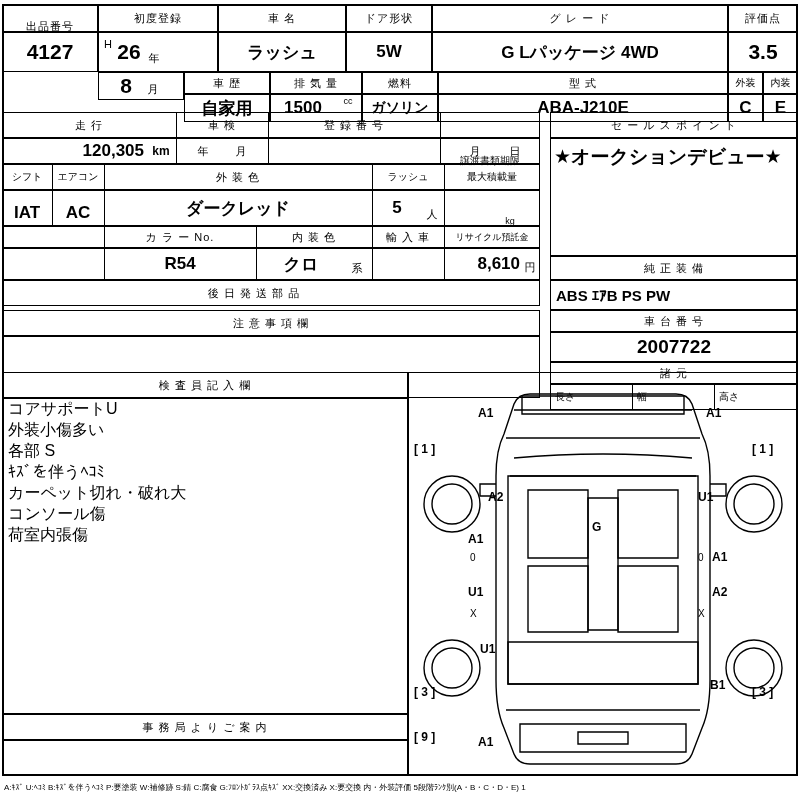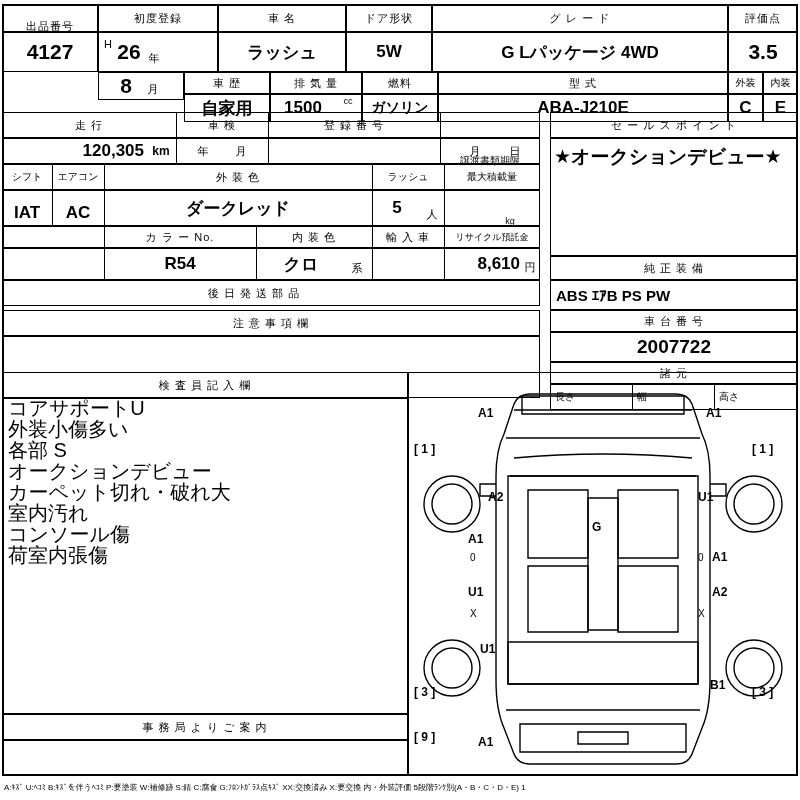--- a/index.html
+++ b/index.html
@@ -15,21 +15,21 @@
   .lbl{position:absolute;box-sizing:border-box;display:flex;align-items:center;justify-content:center;
        font-size:11px;letter-spacing:1px;}
   .val{position:absolute;box-sizing:border-box;display:flex;align-items:center;justify-content:center;}
   .big{font-size:21px;font-weight:bold;}
   .med{font-size:17px;font-weight:bold;}
   .sml{font-size:11px;}
   .tiny{font-size:9px;}
   .lft{justify-content:flex-start;padding-left:4px;}
   .vline{position:absolute;background:#000;width:1px;}
   .footer{position:absolute;left:4px;top:782px;font-size:8px;letter-spacing:0px;white-space:nowrap;}
-  .inspect{position:absolute;font-size:20px;line-height:21px;left:8px;}
+  .inspect{position:absolute;font-size:16px;line-height:21px;left:8px;}
   .diagram{position:absolute;left:410px;top:380px;width:386px;height:396px;}
   .dg{position:absolute;font-size:12px;font-weight:bold;}
   .dgs{position:absolute;font-size:10px;}
 </style>
 </head>
 <body>
 
 <div class="sheet">
 
   <div class="box" style="left:2px;top:4px;width:796px;height:772px;border-width:2px;"></div>
@@ -194,23 +194,22 @@
   <div class="lbl" style="left:632px;top:384px;width:82px;height:26px;font-size:10px;letter-spacing:0;justify-content:flex-start;padding-left:5px;">幅</div>
   <div class="lbl" style="left:714px;top:384px;width:84px;height:26px;font-size:10px;letter-spacing:0;justify-content:flex-start;padding-left:5px;">高さ</div>
 
   <div class="box" style="left:2px;top:372px;width:406px;height:26px;"></div>
   <div class="lbl" style="left:2px;top:372px;width:406px;height:26px;">検 査 員 記 入 欄</div>
   <div class="box" style="left:2px;top:398px;width:406px;height:316px;"></div>
   <div class="inspect" style="top:398px;">
     <div>コアサポートU</div>
     <div>外装小傷多い</div>
     <div>各部 S</div>
-    <div>オークションデビュー</div>
+    <div>ｷｽﾞを伴うﾍｺﾐ</div>
     <div>カーペット切れ・破れ大</div>
-    <div>室内汚れ</div>
     <div>コンソール傷</div>
     <div>荷室内張傷</div>
   </div>
 
   <div class="box" style="left:2px;top:714px;width:406px;height:26px;"></div>
   <div class="lbl" style="left:2px;top:714px;width:406px;height:26px;">事 務 局 よ り ご 案 内</div>
   <div class="box" style="left:2px;top:740px;width:406px;height:36px;"></div>
 
   <div class="box" style="left:408px;top:372px;width:390px;height:404px;"></div>
   <div class="diagram">

